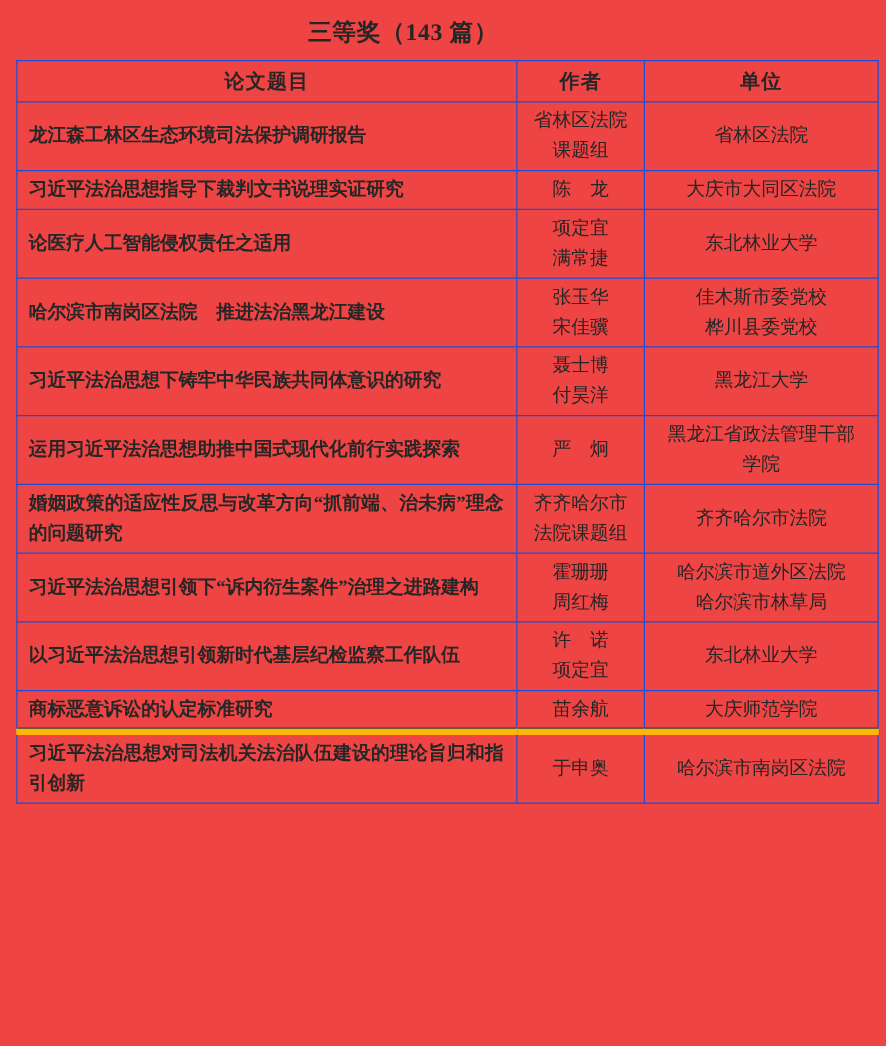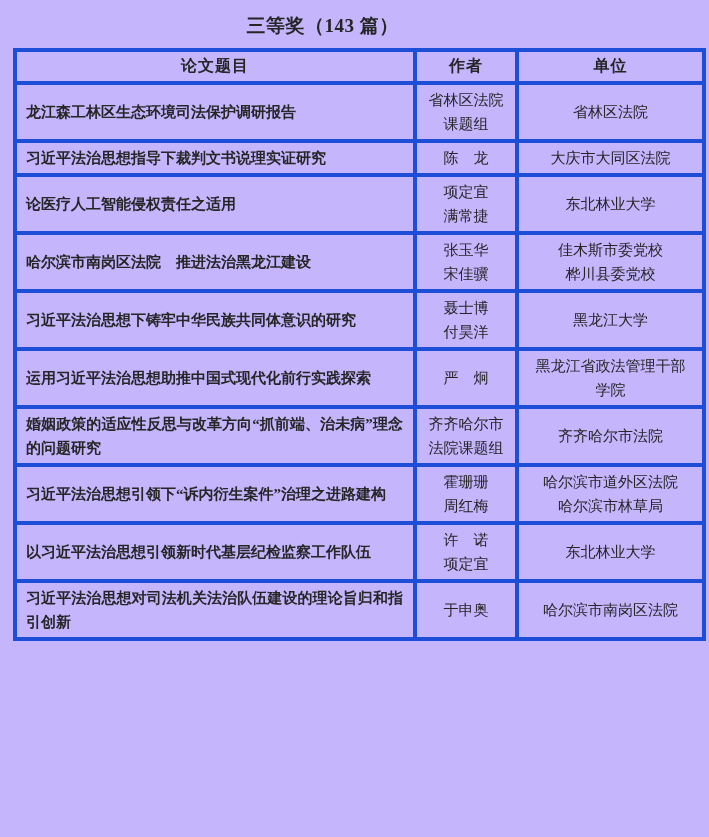--- a/index.html
+++ b/index.html
@@ -6,40 +6,40 @@
   html,body { width:709px; height:837px; }
   body {
     background:#ffffff;
     overflow:hidden;
     font-family:"Liberation Serif","DejaVu Serif",serif;
     color:#262626;
   }
   .page {
     position:relative;
     width:709px; height:837px;
-    background:#c4b5fd;
+    background:#ef4444;
     overflow:hidden;
   }
   .doc-title {
     margin-top:13px;
     text-align:center;
     font-size:19px;
     font-weight:bold;
     letter-spacing:.5px;
     transform:translateX(-32px);
     white-space:pre;
   }
   table.awards {
     border-collapse:collapse;
     table-layout:fixed;
     margin:9px 0 0 13px;
     width:689px;
     border:1.5px solid #3d3d3d;
   }
-  th, td { border:4px solid #1d4ed8; vertical-align:middle; }
+  th, td { border:1px solid #1d4ed8; vertical-align:middle; }
   th {
     font-size:16px;
     font-weight:bold;
     height:33px;
     text-align:center;
     letter-spacing:1px;
   }
   td { font-size:15px; line-height:24px; }
   td.cell-title {
     text-align:justify;
@@ -126,20 +126,25 @@
 周红梅</td>
           <td class="cell-center">哈尔滨市道外区法院
 哈尔滨市林草局</td>
         </tr>
         <tr>
           <td class="cell-title">以习近平法治思想引领新时代基层纪检监察工作队伍</td>
           <td class="cell-center">许　诺
 项定宜</td>
           <td class="cell-center">东北林业大学</td>
         </tr>
+        <tr class="hl-after">
+          <td class="cell-title">商标恶意诉讼的认定标准研究</td>
+          <td class="cell-center">苗余航</td>
+          <td class="cell-center">大庆师范学院</td>
+        </tr>
         <tr>
           <td class="cell-title">习近平法治思想对司法机关法治队伍建设的理论旨归和指引创新</td>
           <td class="cell-center">于申奥</td>
           <td class="cell-center">哈尔滨市南岗区法院</td>
         </tr>
       </tbody>
   </table>
 
 </div>
 

